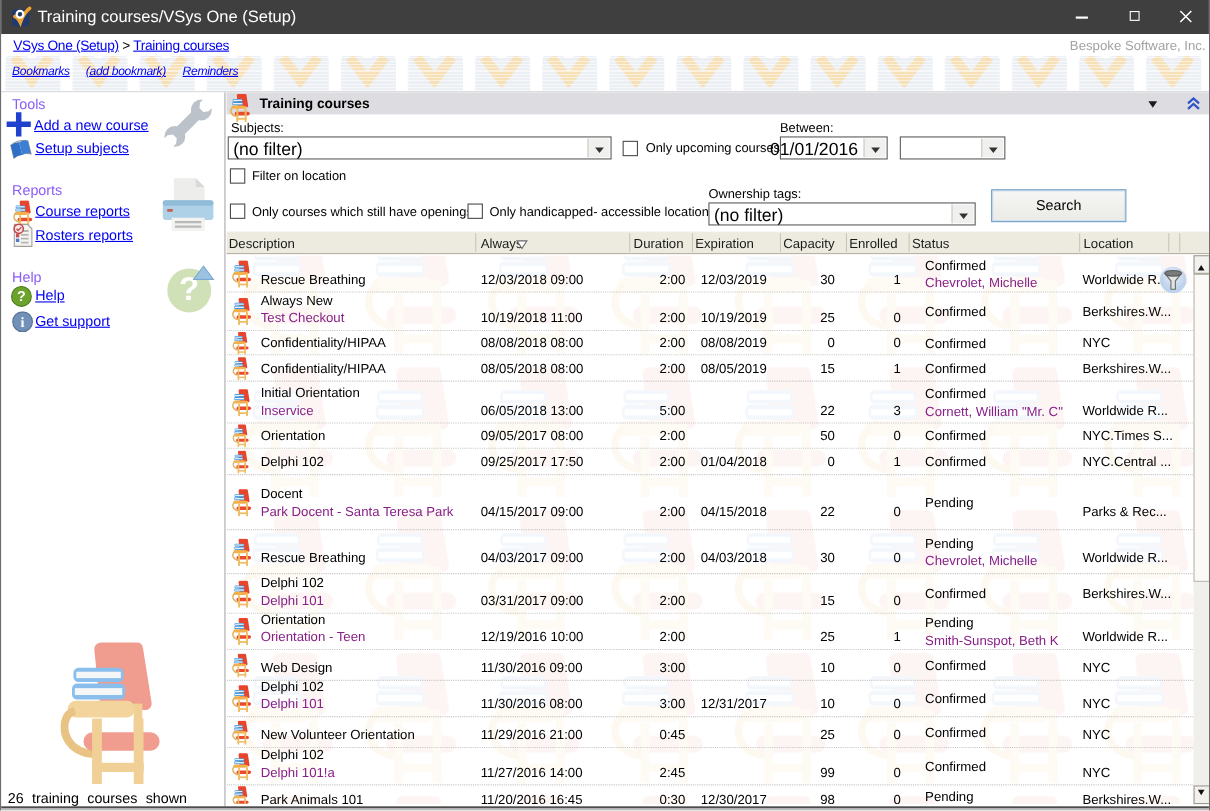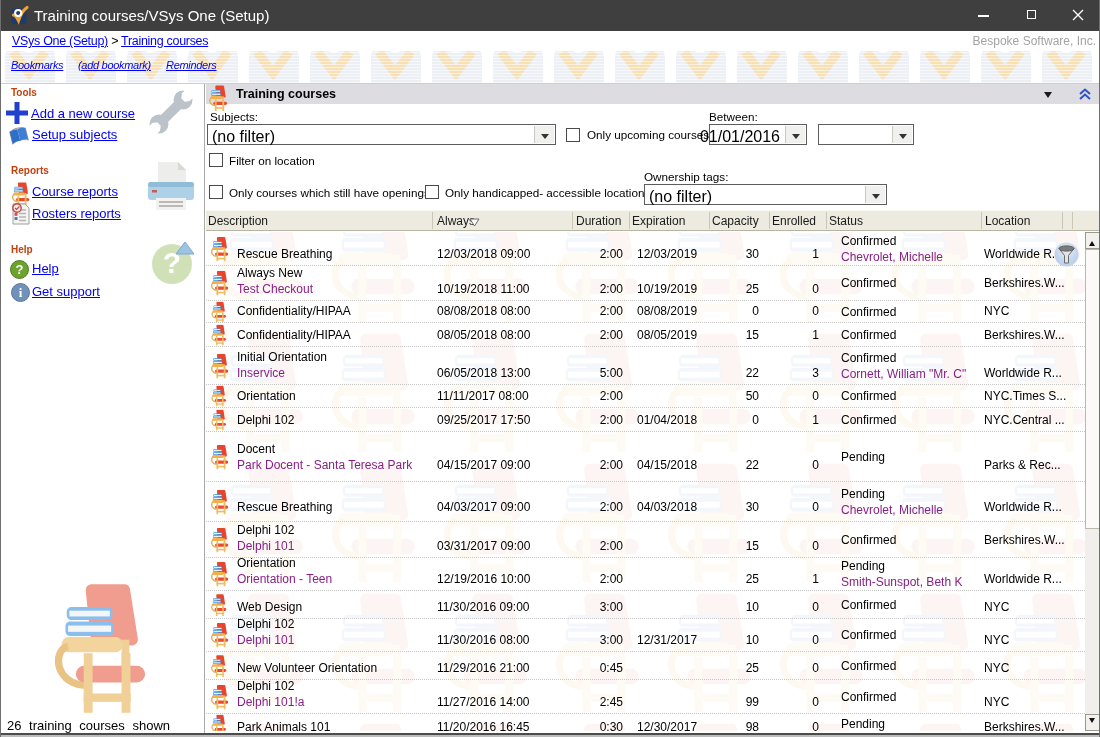--- a/index.html
+++ b/index.html
@@ -11,21 +11,21 @@
 
 #crumb{left:1px;top:31px;width:1098px;height:20px;background:#fff;font-size:12.5px;letter-spacing:-0.3px}
 
 #band{left:1px;top:31px;width:1098px;height:52px;background:#fff}
 #bandlinks{left:0;top:59px;width:700px;height:20px;font-size:11px;font-style:italic;letter-spacing:-0.3px}
 #besp{right:3px;top:34px;color:#a3a3a3;font-size:12px}
 #backbtn{left:974px;top:47px;width:114px;height:30px;background:linear-gradient(#f9f8f6,#eeece7);border:1px solid #b7b3a8;border-radius:3px;text-align:center;font-size:13px;color:#000}
 #sep83{left:0;top:83px;width:1100px;height:1px;background:#cfcfd3}
 
 #side{left:1px;top:84px;width:203px;height:649px;background:#fff;border-right:1px solid #a9a9a9}
-.h1{font-weight:bold;font-size:10px;color:#c2410c}
+.h1{font-weight:normal;font-size:13px;color:#8b5cf6}
 .slink{font-size:13px}
 
 #panel{left:205px;top:84px;width:894px;height:649px;background:#fff}
 #phead{left:0;top:0;width:894px;height:20px;background:#dddce0}
 #phead .t{position:absolute;left:30px;top:3px;font-weight:bold;font-size:12.5px}
 
 .lbl{font-size:11.7px;color:#000;white-space:nowrap}
 .combo{position:absolute;background:#fff;border:1px solid #5c5c5c;font-size:16px}
 .combo .tx{position:absolute;left:4px;top:3px;white-space:nowrap}
 .combo .ar{position:absolute;right:1px;top:1px;bottom:1px;width:20px;background:#f0f0ee;border-left:1px solid #c8c8c4}
@@ -215,20 +215,21 @@
 <div class="abs lbl" style="left:23px;top:70px">Filter on location</div>
 <div class="cb" style="left:3px;top:101px"></div>
 <div class="abs lbl" style="left:23px;top:102px">Only courses which still have openings</div>
 <div class="cb" style="left:219px;top:101px"></div>
 <div class="abs lbl" style="left:239px;top:102px">Only handicapped- accessible locations</div>
 <div class="abs lbl" style="left:438px;top:86px">Ownership tags:</div>
 <div class="combo" style="left:438px;top:100px;width:243px;height:21px">
         <span class="tx">(no filter)</span>
         <span class="ar"></span>
       </div>
+<div class="abs" id="search"><span style="position:relative;top:6px">Search</span></div>
 <div class="abs" id="thead">
 <span style="left:2px">Description</span>
 <span style="left:231px">Always</span>
 <svg class="abs" style="left:263px;top:7px" width="11" height="9" viewBox="0 0 11 9">
           <path d="M1,1 H10 L5.5,8 Z" fill="#fff" stroke="#6a6a6a" stroke-width="1"></path>
         </svg>
 <span style="left:370px">Duration</span>
 <span style="left:426px">Expiration</span>
 <span style="left:506px">Capacity</span>
 <span style="left:566px">Enrolled</span>
@@ -328,21 +329,21 @@
           <div class="c c5 bot">22</div>
           <div class="c c6 bot">3</div>
           <div class="c c7 mid">Confirmed<br><span class="pu">Cornett, William "Mr. C"</span></div>
           <div class="c c8 bot">Worldwide R...</div>
         </div>
 <div class="row" style="height:23px">
           <svg class="ric cbright" width="16" height="21" viewBox="0 0 36 50">
             <use href="#chairart"></use>
           </svg>
  <div class="c c1 bot">Orientation</div>
-          <div class="c c2 bot">11/11/2017 08:00</div>
+          <div class="c c2 bot">09/05/2017 08:00</div>
           <div class="c c3 bot">2:00</div>
           <div class="c c5 bot">50</div>
           <div class="c c6 bot">0</div>
           <div class="c c7 mid">Confirmed</div>
           <div class="c c8 bot">NYC.Times S...</div>
         </div>
 <div class="row" style="height:24px">
           <svg class="ric cbright" width="16" height="21" viewBox="0 0 36 50">
             <use href="#chairart"></use>
           </svg>

